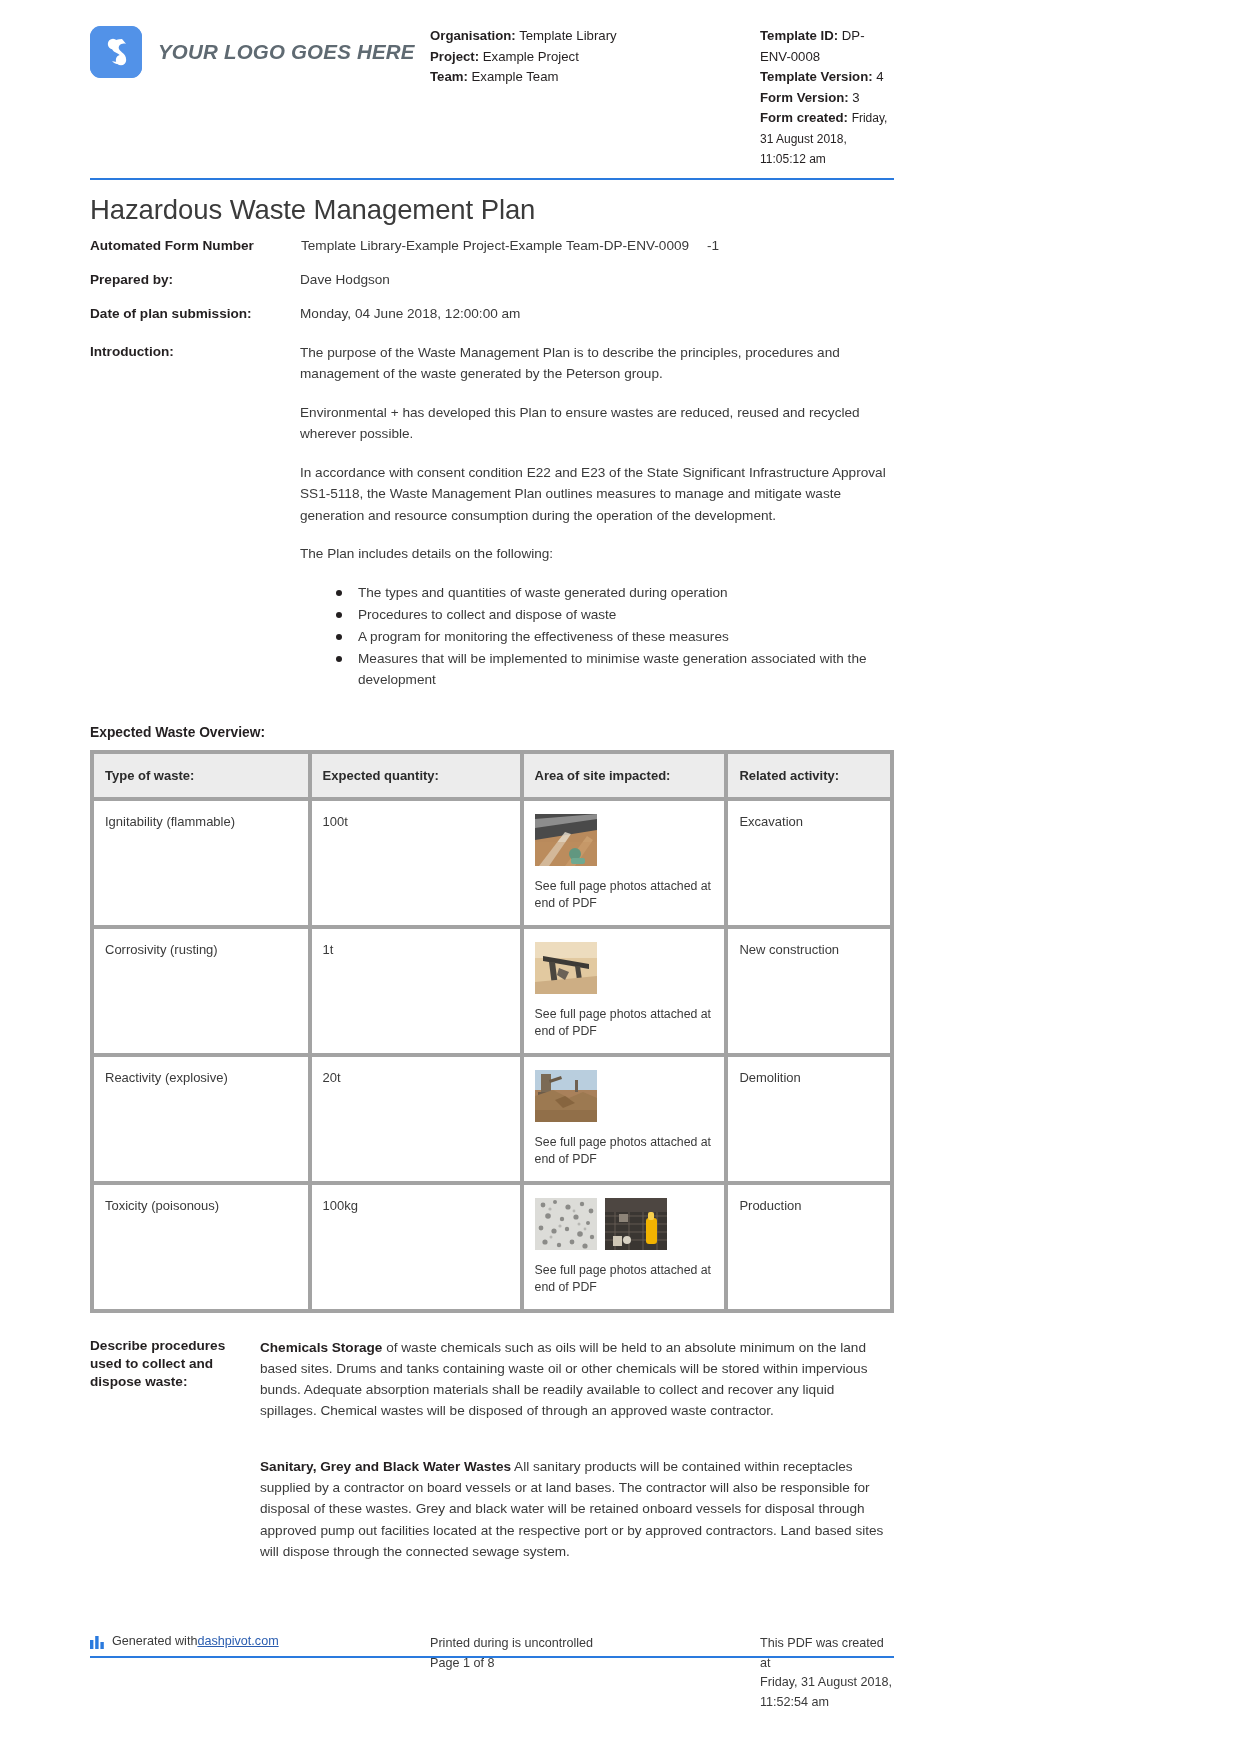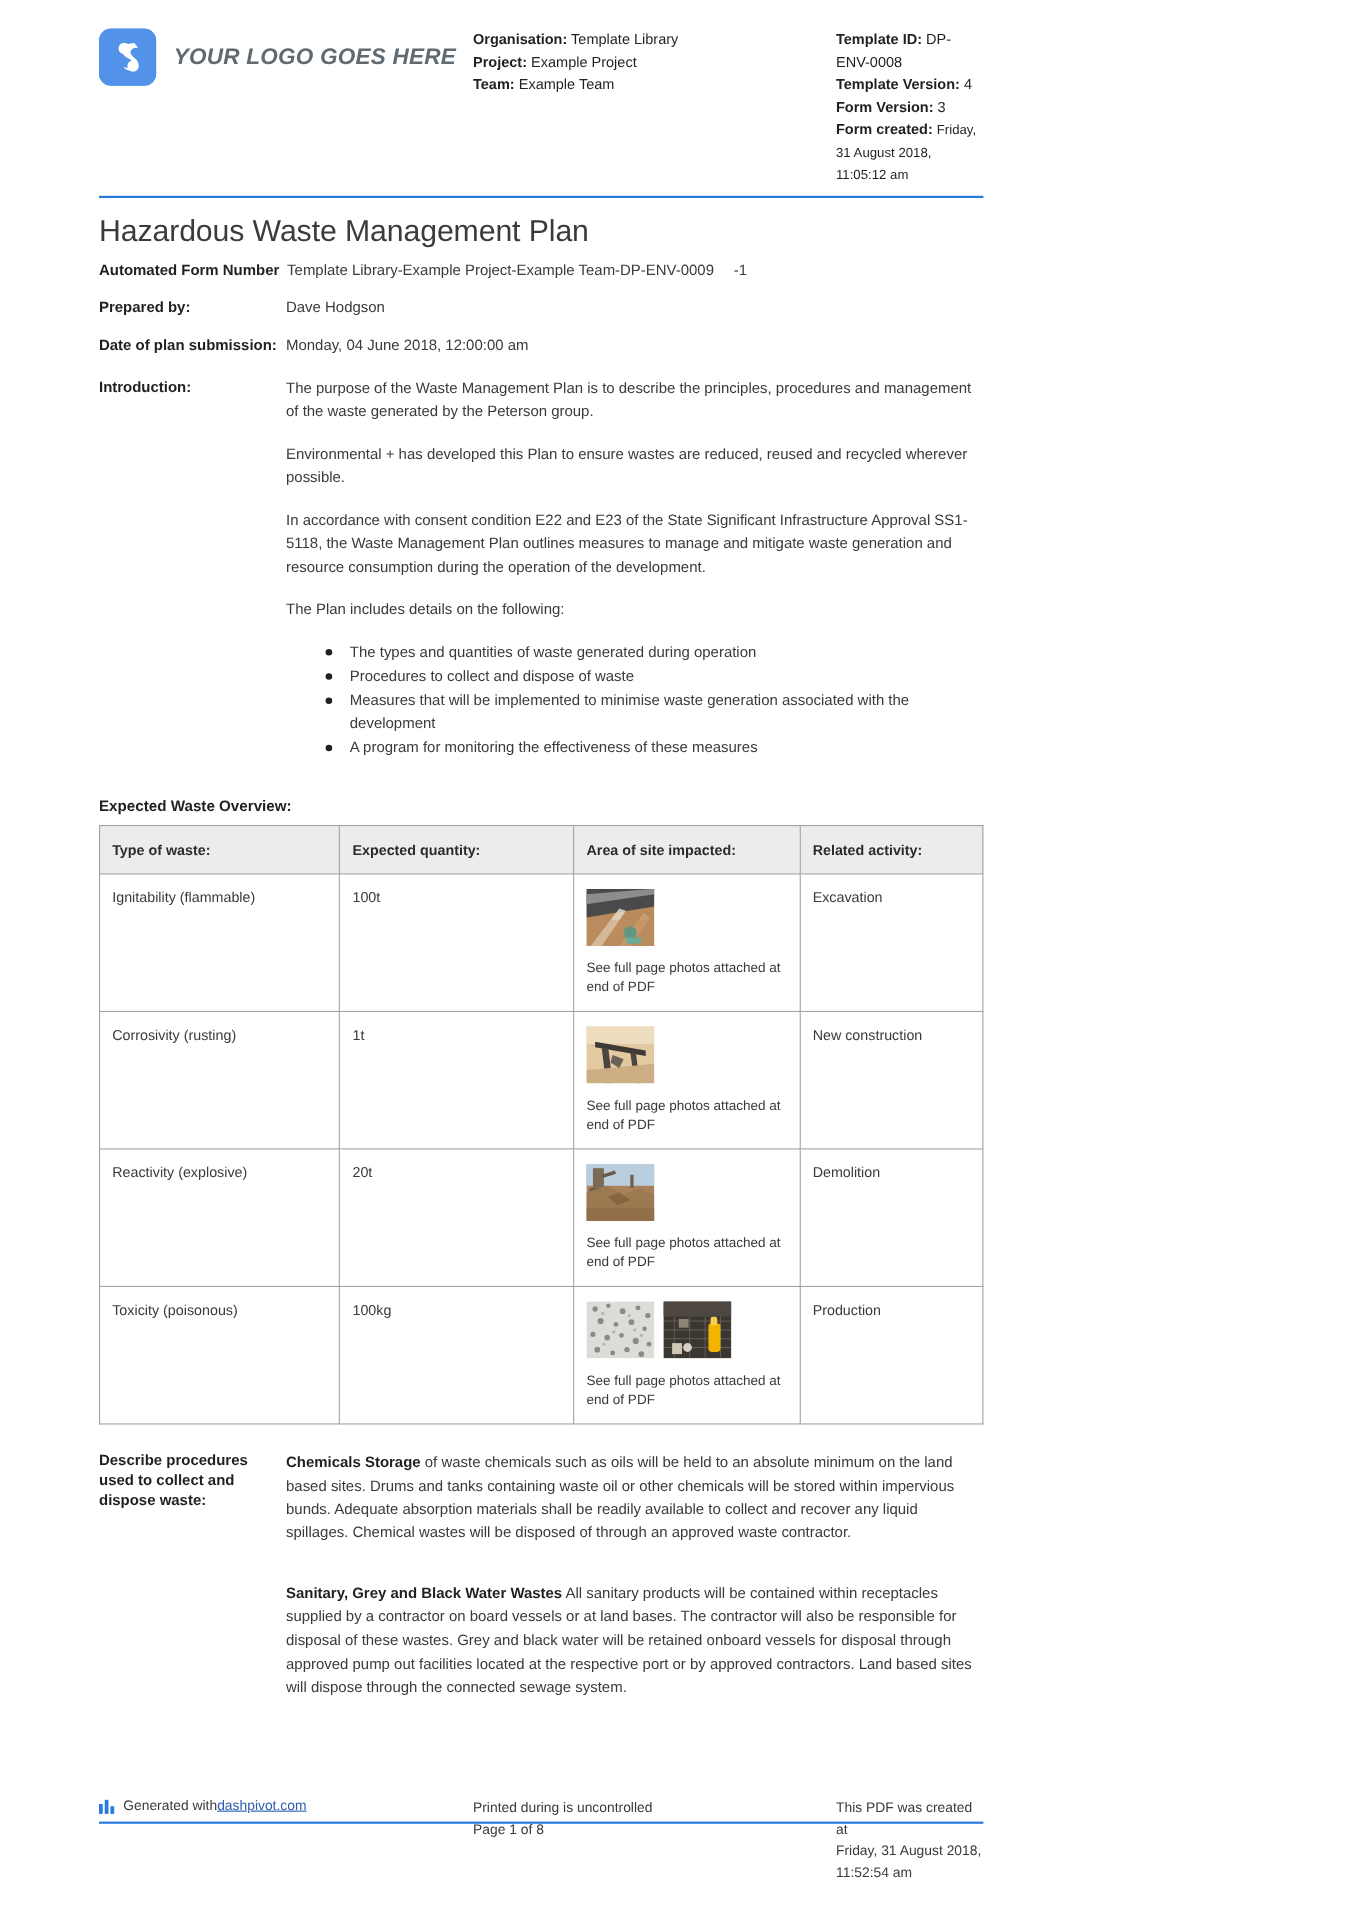--- a/index.html
+++ b/index.html
@@ -84,20 +84,21 @@
     letter-spacing: -0.1px;
   }
 
   
   .fields {
     margin: 10px 90px 0 90px;
   }
   .frow {
     display: flex;
     margin-bottom: 14px;
+    gap: 40px;
   }
   .flabel {
     flex: 0 0 170px;
     width: 170px;
     font-weight: bold;
     font-size: 13.6px;
     line-height: 20px;
     color: #231f20;
   }
   .fvalue {
@@ -142,21 +143,21 @@
     font-weight: bold;
     font-size: 13.8px;
   }
   table.waste {
     margin: 0 90px;
     width: calc(100% - 180px);
     border-collapse: collapse;
     table-layout: fixed;
   }
   table.waste th, table.waste td {
-    border: 1px solid #a3a3a3;
+    border: 4px solid #a3a3a3;
     text-align: left;
     vertical-align: top;
     font-size: 13px;
     padding: 13px 10px 13px 11px;
     color: #3a3a3a;
   }
   table.waste th {
     background: #ececec;
     font-weight: bold;
     color: #2b2b2b;
@@ -320,22 +321,22 @@
     <div class="frow" style="margin-top:18px;">
       <div class="flabel">Introduction:</div>
       <div class="fvalue intro">
         <p>The purpose of the Waste Management Plan is to describe the principles, procedures and management of the waste generated by the Peterson group.</p>
         <p>Environmental + has developed this Plan to ensure wastes are reduced, reused and recycled wherever possible.</p>
         <p>In accordance with consent condition E22 and E23 of the State Significant Infrastructure Approval SS1-5118, the Waste Management Plan outlines measures to manage and mitigate waste generation and resource consumption during the operation of the development.</p>
         <p>The Plan includes details on the following:</p>
         <ul class="bullets">
           <li>The types and quantities of waste generated during operation</li>
           <li>Procedures to collect and dispose of waste</li>
+          <li>A program for monitoring the effectiveness of these measures</li>
           <li>Measures that will be implemented to minimise waste generation associated with the development</li>
-          <li>A program for monitoring the effectiveness of these measures</li>
         </ul>
       </div>
     </div>
   </div>
 
   <div class="section-label">Expected Waste Overview:</div>
 
   <table class="waste">
     <colgroup>
       <col class="c1">

